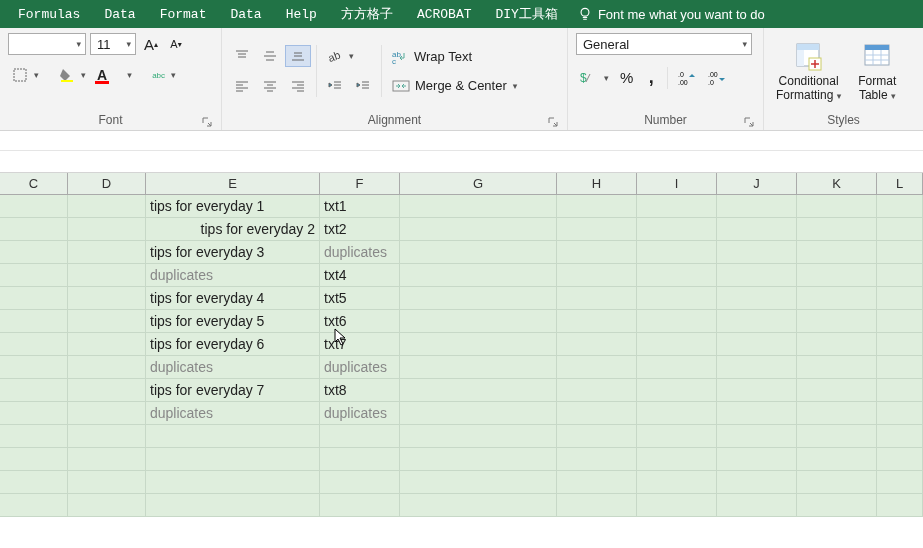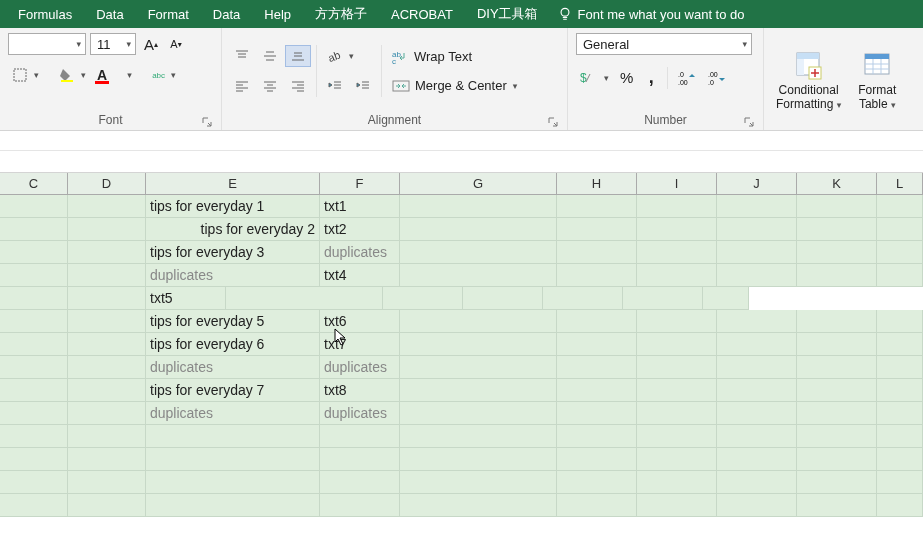--- a/index.html
+++ b/index.html
@@ -34,21 +34,21 @@
   .cell{border-right:1px solid #c7d8c7;border-bottom:1px solid #c7d8c7;background:#dfeedd;padding:0 4px;font-size:14px;line-height:22px;overflow:hidden;white-space:nowrap;}
   .cell.c-e{text-align:left;}
   .cell.c-f{}
   .cell.dup{color:#888;}
   .cursor-arrow{position:absolute;pointer-events:none;}
 </style>
 </head>
 <body>
 
 <div class="tabbar">
-  <div id="tabs-holder" style="display: flex;">
+  <div id="tabs-holder" style="display: flex; font-family: Liberation Mono, monospace;">
       <div class="tab">Formulas</div>
       <div class="tab">Data</div>
       <div class="tab">Format</div>
       <div class="tab">Data</div>
       <div class="tab">Help</div>
       <div class="tab">方方格子</div>
       <div class="tab">ACROBAT</div>
       <div class="tab">DIY工具箱</div>
     </div>
   <div class="tell">
@@ -267,20 +267,21 @@
       </div>
       <div class="bigbtn">
         <svg width="32" height="32" viewBox="0 0 32 32">
           <rect x="4" y="5" width="24" height="20" fill="#fff" stroke="#9ab"></rect>
           <rect x="4" y="5" width="24" height="5" fill="#5b9bd5"></rect>
           <path d="M4 15h24M4 20h24M12 10v15M20 10v15" stroke="#b7cde6"></path>
         </svg>
         <div class="lbl"><span>Format</span><br><span>Table</span> <span class="dd">▾</span></div>
       </div>
     </div>
+    <div class="group-label"><span>Styles</span></div>
   </div>
 
  </div>
 </div>
 
 <div style="height:20px;background:#fff;border-bottom:1px solid #e5e5e5"></div>
 <div class="fxbar"></div>
 
 <div class="sheet-area">
   <div class="colhdrs" id="colhdrs">
@@ -340,20 +341,21 @@
         <div class="cell" style="width: 157px;"></div>
         <div class="cell" style="width: 80px;"></div>
         <div class="cell" style="width: 80px;"></div>
         <div class="cell" style="width: 80px;"></div>
         <div class="cell" style="width: 80px;"></div>
         <div class="cell" style="width: 46px;"></div>
       </div>
       <div class="gr">
         <div class="cell" style="width: 68px;"></div>
         <div class="cell" style="width: 78px;"></div>
+        <div class="cell c-e" style="width: 174px;">tips for everyday 4</div>
         <div class="cell c-f" style="width: 80px;">txt5</div>
         <div class="cell" style="width: 157px;"></div>
         <div class="cell" style="width: 80px;"></div>
         <div class="cell" style="width: 80px;"></div>
         <div class="cell" style="width: 80px;"></div>
         <div class="cell" style="width: 80px;"></div>
         <div class="cell" style="width: 46px;"></div>
       </div>
       <div class="gr">
         <div class="cell" style="width: 68px;"></div>

